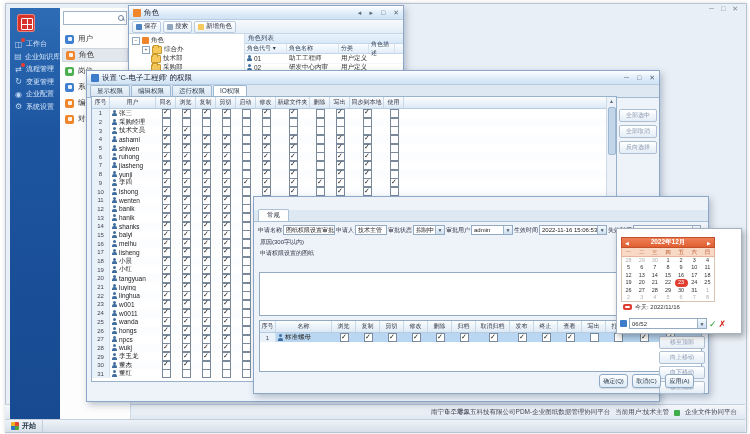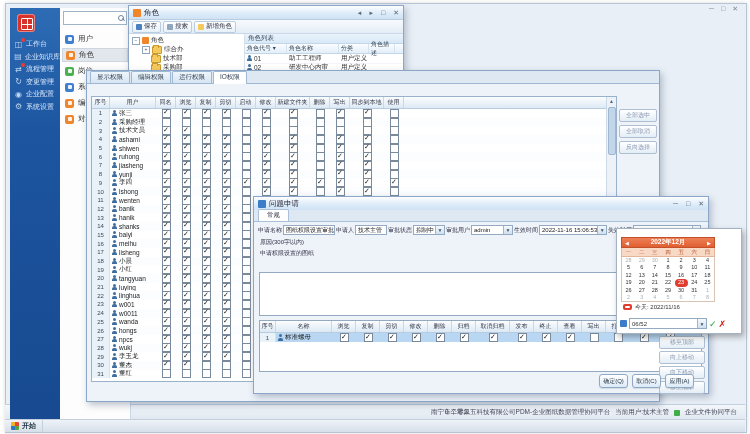--- a/index.html
+++ b/index.html
@@ -339,20 +339,29 @@
             <span class="lr-cell" style="width: 52px;">设计工程师</span>
             <span class="lr-cell" style="width: 30px;">用户定义</span>
             <span class="lr-cell" style="width: 26px;"></span>
           </div>
         </div>
     </div>
   </div>
 </div>
 
 <div class="win" id="permWin">
+  <div class="tbar">
+    <span class="wicon" style="background:#3d7cc9"></span>
+    <span class="wtitle">设置 'C-电子工程师' 的权限</span>
+    <span class="wctrls" id="permCtrls">
+        <span>─</span>
+        <span>□</span>
+        <span>✕</span>
+      </span>
+  </div>
   <div class="tabs" id="permTabs">
       <span class="tab">显示权限</span>
       <span class="tab">编辑权限</span>
       <span class="tab">运行权限</span>
       <span class="tab active">IO权限</span>
     </div>
   <div class="ptable">
     <div class="phead" id="permHead">
         <span class="ph-cell" style="width: 18px; flex: 0 0 auto;">序号</span>
         <span class="ph-cell" style="width: 46px; flex: 0 0 auto;">用户</span>
@@ -1617,29 +1626,20 @@
     </div>
   </div>
   <div class="side-btns" id="permSideBtns">
       <div class="sbtn">全部选中</div>
       <div class="sbtn">全部取消</div>
       <div class="sbtn">反向选择</div>
     </div>
 </div>
 
 <div class="win" id="applyWin">
-  <div class="tbar">
-    <span class="wicon" style="background:#3d7cc9"></span>
-    <span class="wtitle">问题申请</span>
-    <span class="wctrls" id="applyCtrls">
-        <span>─</span>
-        <span>□</span>
-        <span>✕</span>
-      </span>
-  </div>
   <div class="apply-body">
     <div class="atabs">
       <span class="atab">常规</span>
     </div>
     <div class="form-row" id="applyForm">
         <span class="flabel">申请名称</span>
         <span class="ffield" style="width: 52px;">
           <span>图纸权限设置审批申请</span>
         </span>
         <span class="flabel">申请人</span>

